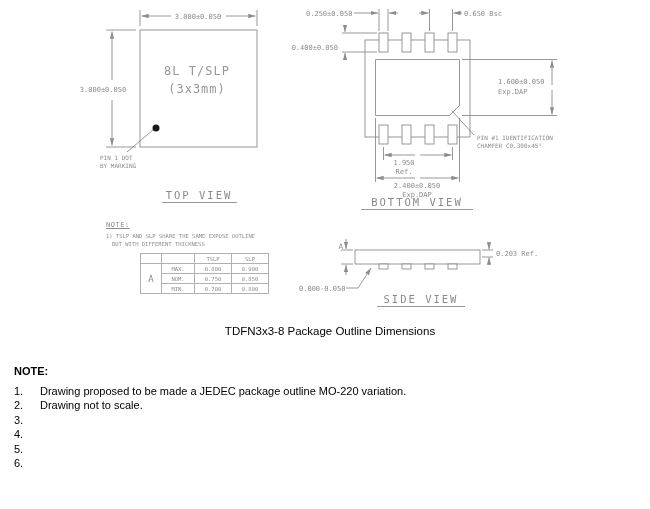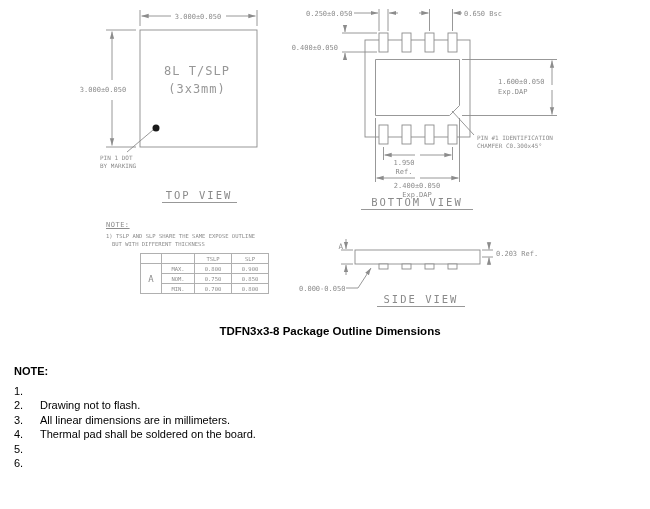--- a/index.html
+++ b/index.html
@@ -13,21 +13,21 @@
   .a-letter{font-size:7.5px;}
   .note-block{position:absolute;left:106px;top:221px;color:#8c8c8c;font-family:"DejaVu Sans Mono",monospace;}
   .note-heading{font-size:7px;text-decoration:underline;margin-bottom:3px;letter-spacing:0.5px;}
   .note-line{font-size:5.5px;line-height:8px;white-space:nowrap;}
   .note-line2{margin-left:6px;}
   .spec-table{border-collapse:collapse;margin:5px 0 0 34px;}
   .spec-table td{border:1px solid #b0b0b0;font-size:5.5px;color:#8c8c8c;text-align:center;padding:0;height:9px;font-family:"DejaVu Sans Mono",monospace;}
   .col-a{width:20px;font-size:9px !important;}
   .col-name{width:32px;}
   .col-val{width:36px;}
-  .title{position:absolute;left:10px;top:325px;width:640px;text-align:center;font-size:11.5px;font-weight:bold;color:#000;}
+  .title{position:absolute;left:10px;top:325px;width:640px;text-align:center;font-size:11.5px;font-weight:normal;color:#000;}
   .notes{position:absolute;left:14px;top:365px;width:624px;color:#000;}
   .notes-heading{font-size:11px;font-weight:bold;margin-bottom:9px;}
   .note-item{display:flex;font-size:11px;line-height:11.6px;margin-bottom:2.9px;}
   .note-num{width:26px;flex:none;}
 </style>
 </head>
 <body>
 
 <div class="page">
 
@@ -185,32 +185,31 @@
     </tbody>
       </table>
   </div>
 
   <div class="title">TDFN3x3-8 Package Outline Dimensions</div>
 
   <div class="notes">
     <div class="notes-heading">NOTE:</div>
     <div class="note-item">
       <span class="note-num">1.</span>
+      <span>Drawing proposed to be made a JEDEC package outline MO-220 variation.</span>
     </div>
     <div class="note-item">
       <span class="note-num">2.</span>
-      <span>Drawing not to flash.</span>
+      <span>Drawing not to scale.</span>
     </div>
     <div class="note-item">
       <span class="note-num">3.</span>
-      <span>All linear dimensions are in millimeters.</span>
     </div>
     <div class="note-item">
       <span class="note-num">4.</span>
-      <span>Thermal pad shall be soldered on the board.</span>
     </div>
     <div class="note-item">
       <span class="note-num">5.</span>
     </div>
     <div class="note-item">
       <span class="note-num">6.</span>
     </div>
   </div>
 
 </div>

